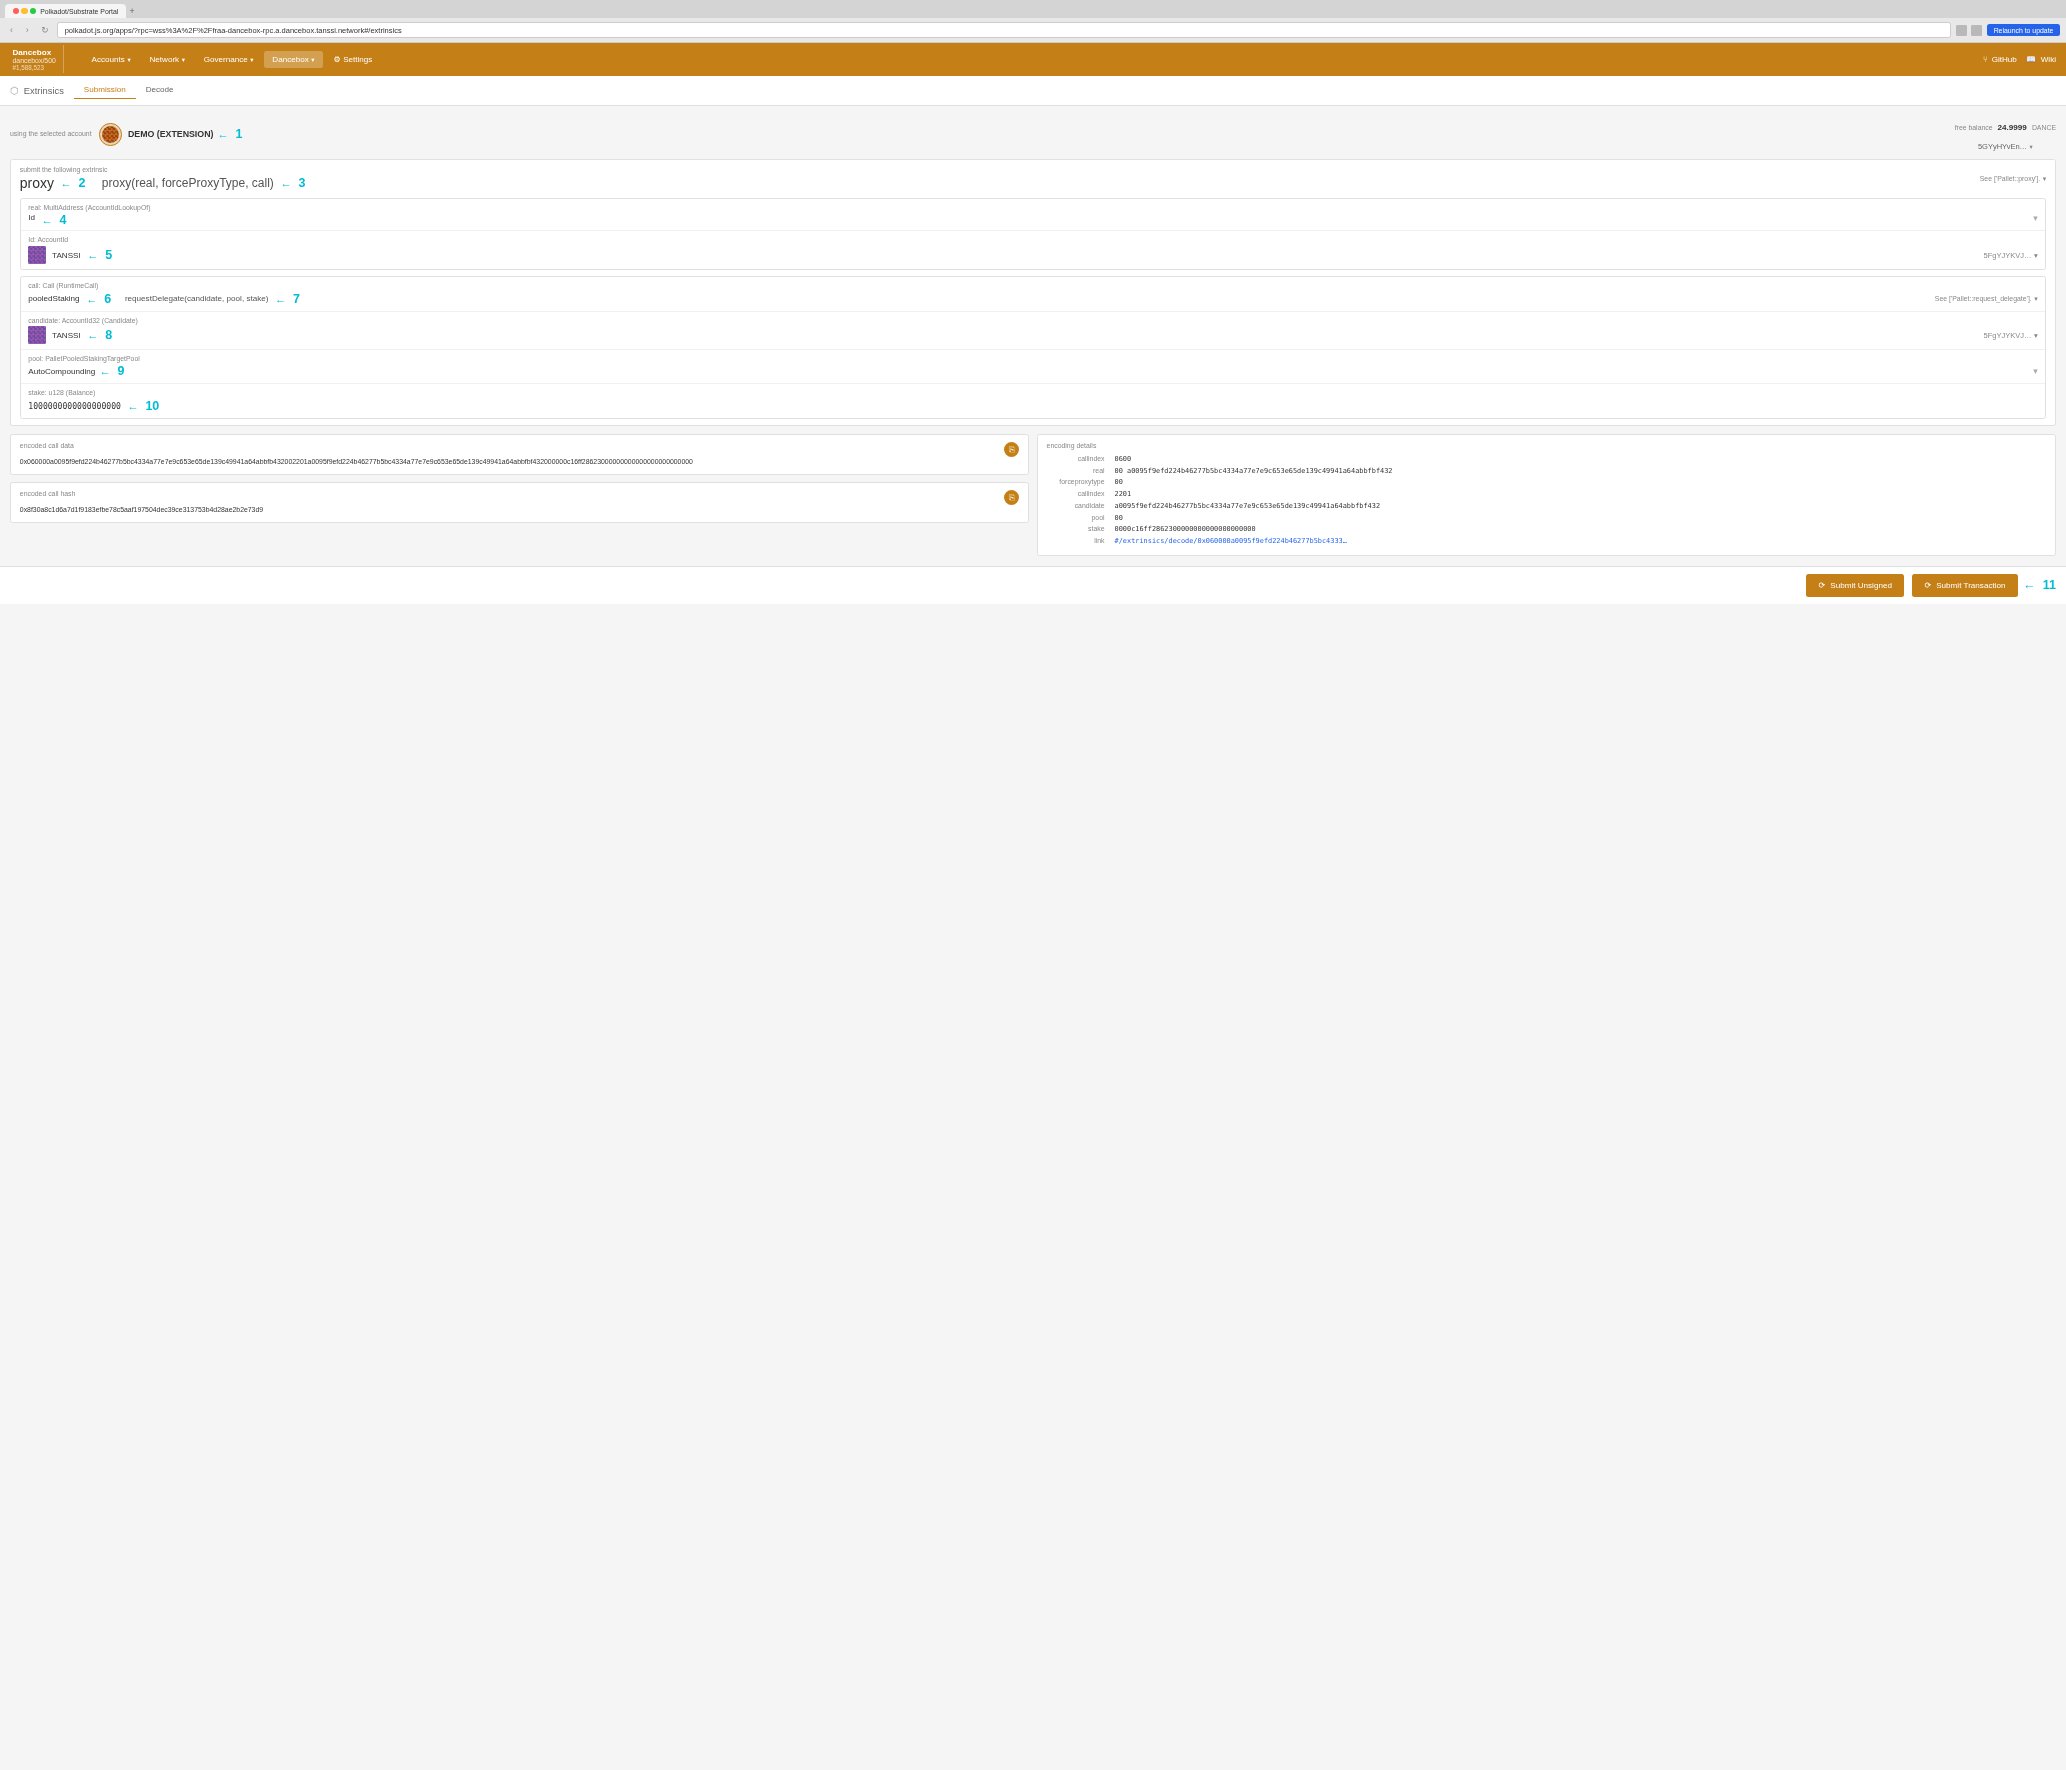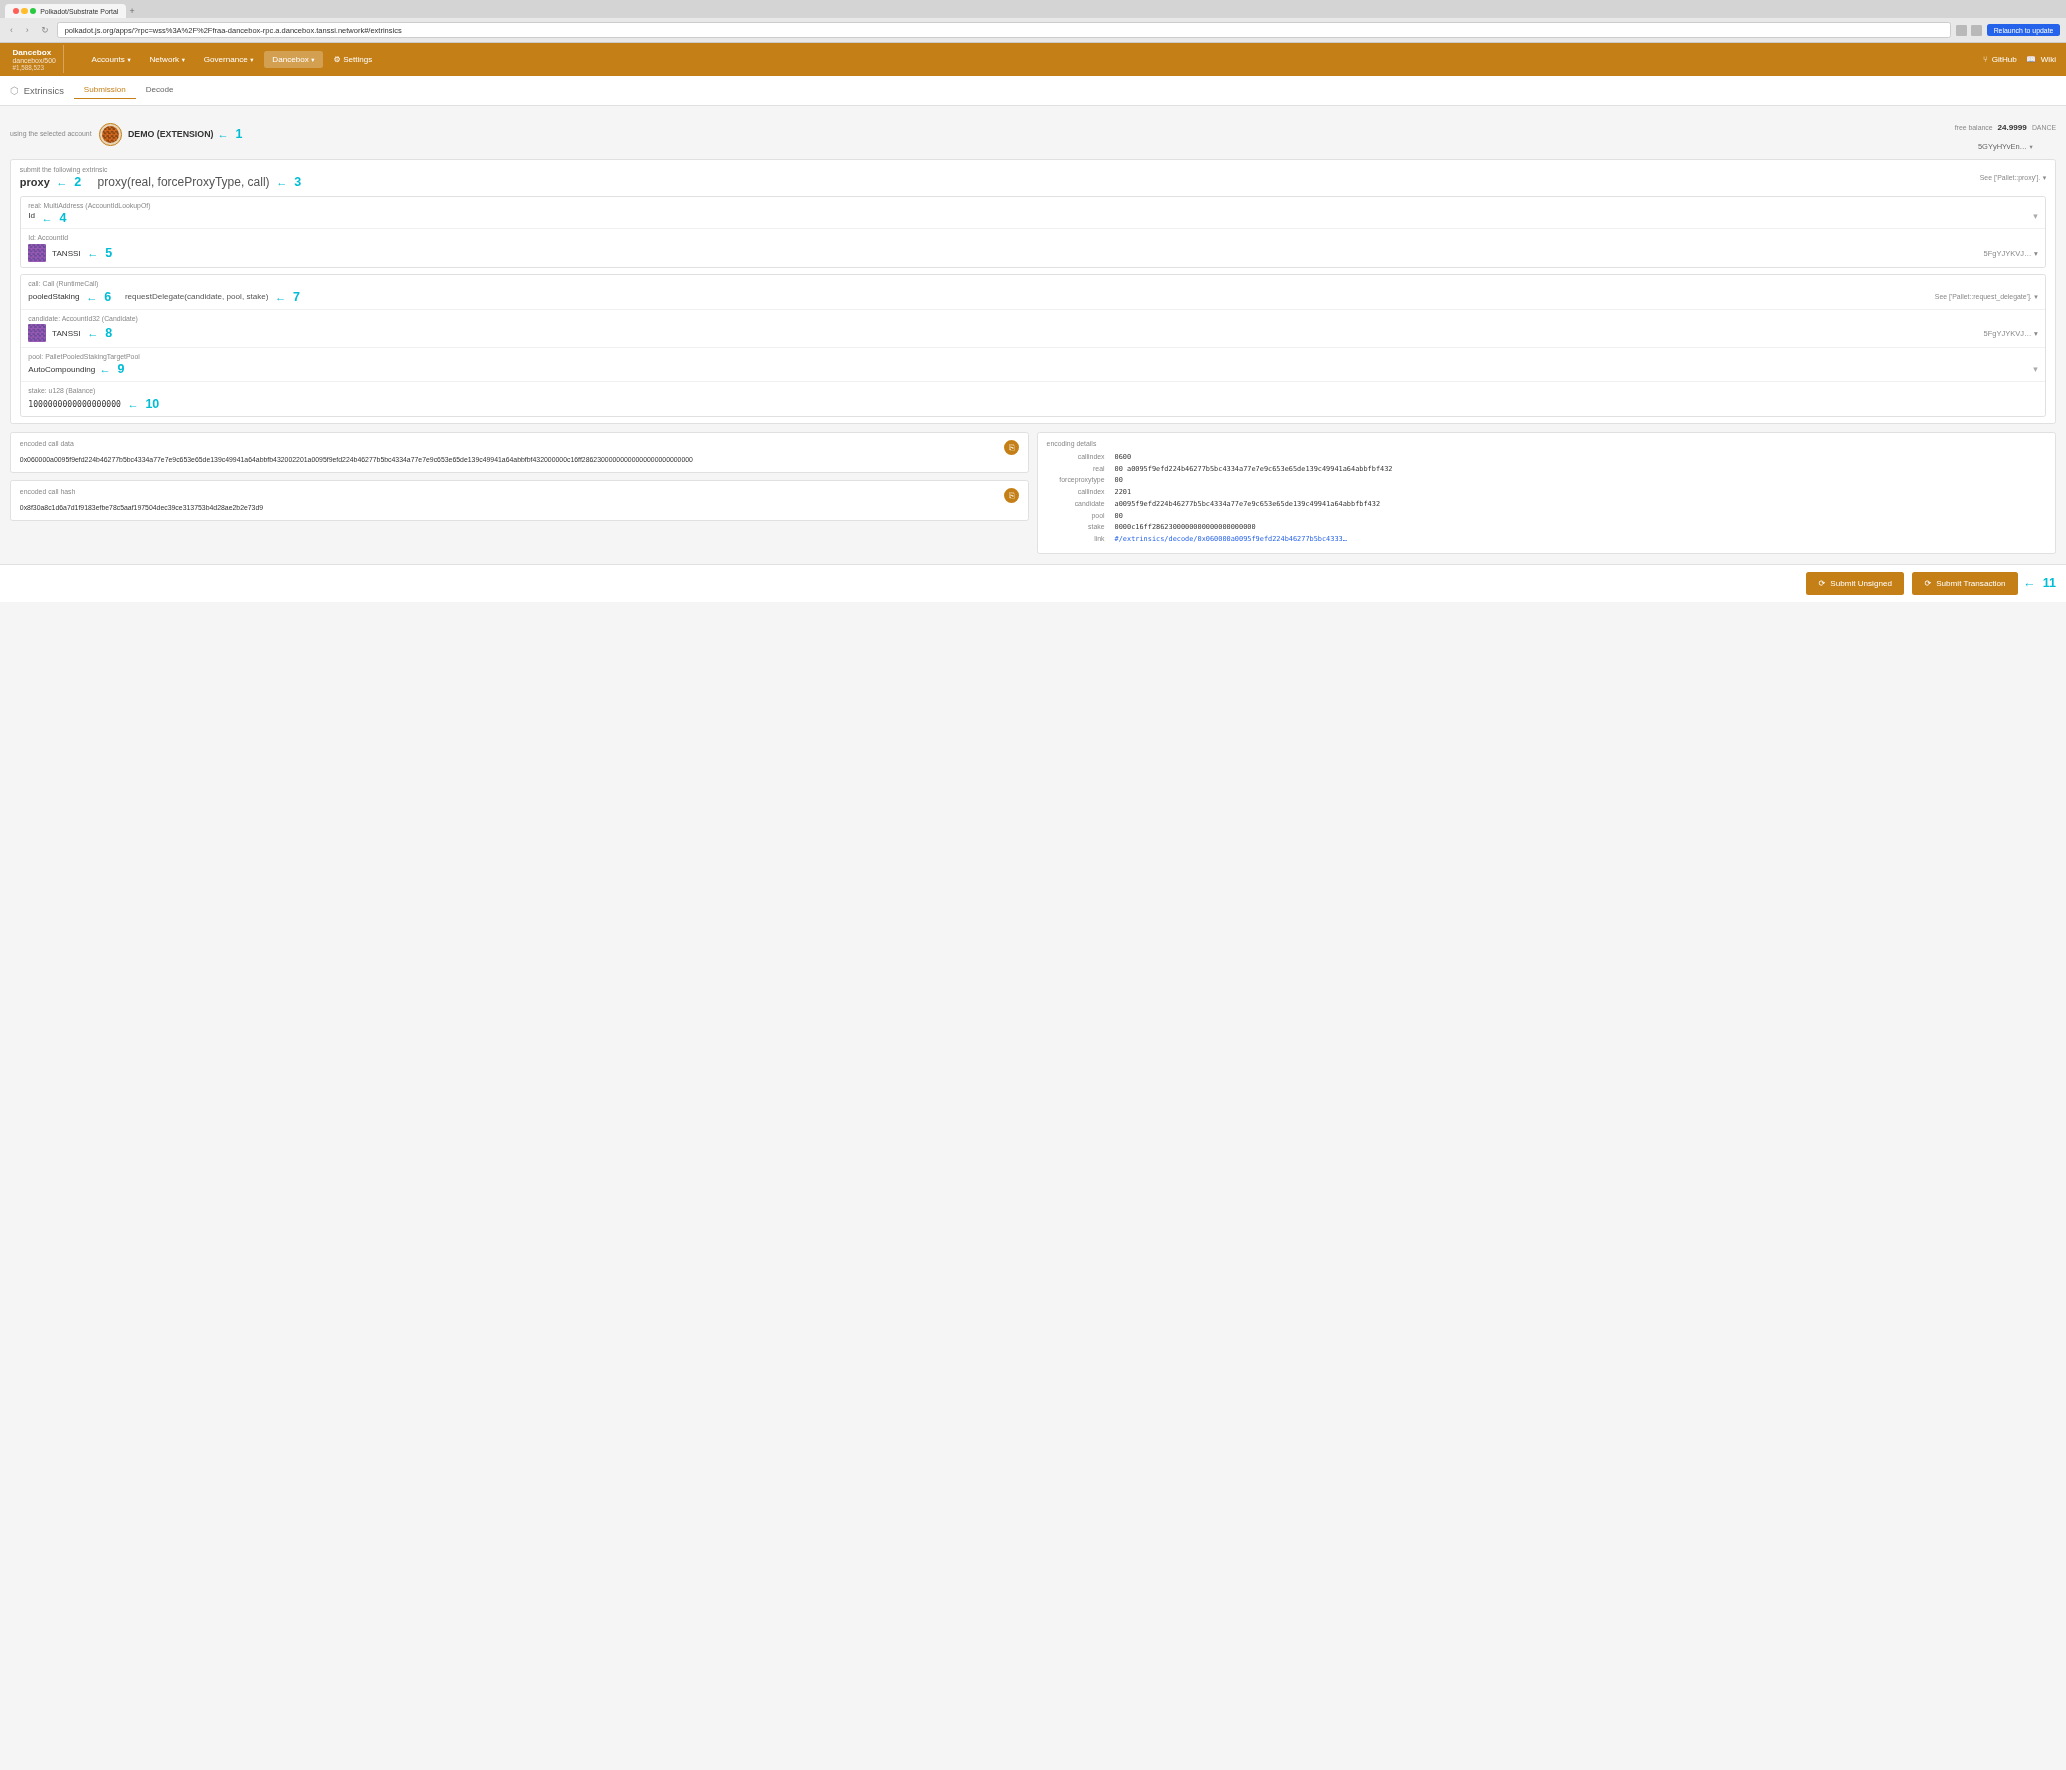--- a/index.html
+++ b/index.html
@@ -58,21 +58,21 @@
     .account-name { font-size: 8.8px; font-weight: 600; color: #333; display: flex; align-items: center; gap: 3.8px; }
     
     .account-right { display: flex; flex-direction: column; align-items: center; gap: 10px; }
     .balance-row { display: flex; align-items: center; gap: 5px; }
     .balance-label { font-size: 6.9px; color: #888; }
     .balance-value { font-size: 8.1px; font-weight: 600; color: #333; }
     .balance-currency { font-size: 6.9px; color: #888; }
     .account-address { display: flex; align-items: center; gap: 2.5px; color: #666; font-size: 7.5px; }
     .dropdown-arrow { color: #888; font-size: 6.3px; }
     .extrinsic-sublabel { font-size: 6.9px; color: #888; margin-bottom: 1.3px; }
-    .extrinsic-value { font-size: 11px; font-weight: 700; color: #333; }
+    .extrinsic-value { font-size: 14px; font-weight: 400; color: #333; }
     .extrinsic-call { font-size: 12px; color: #555; }
     .see-link { font-size: 6.9px; color: #888; display: flex; align-items: center; gap: 2.5px; }
     .toggle { width: 22.5px; height: 12.5px; background: #ccc; border-radius: 6.3px; position: relative; cursor: pointer; }
     .toggle-knob { width: 10px; height: 10px; background: white; border-radius: 50%; position: absolute; top: 1.3px; left: 1.3px; box-shadow: 0 0.6px 1.9px rgba(0,0,0,0.3); }
     
     
     .encoded-section { display: grid; grid-template-columns: 1fr 1fr; gap: 7.5px; margin-top: 7.5px; }
     .encoded-card { background: white; border: 0.6px solid #e0e0e0; border-radius: 2.5px; padding: 7.5px 8.8px; }
     .encoded-title { font-size: 6.9px; color: #888; margin-bottom: 3.8px; }
     .encoded-value { font-size: 6.9px; color: #333; word-break: break-all; line-height: 1.4; }

